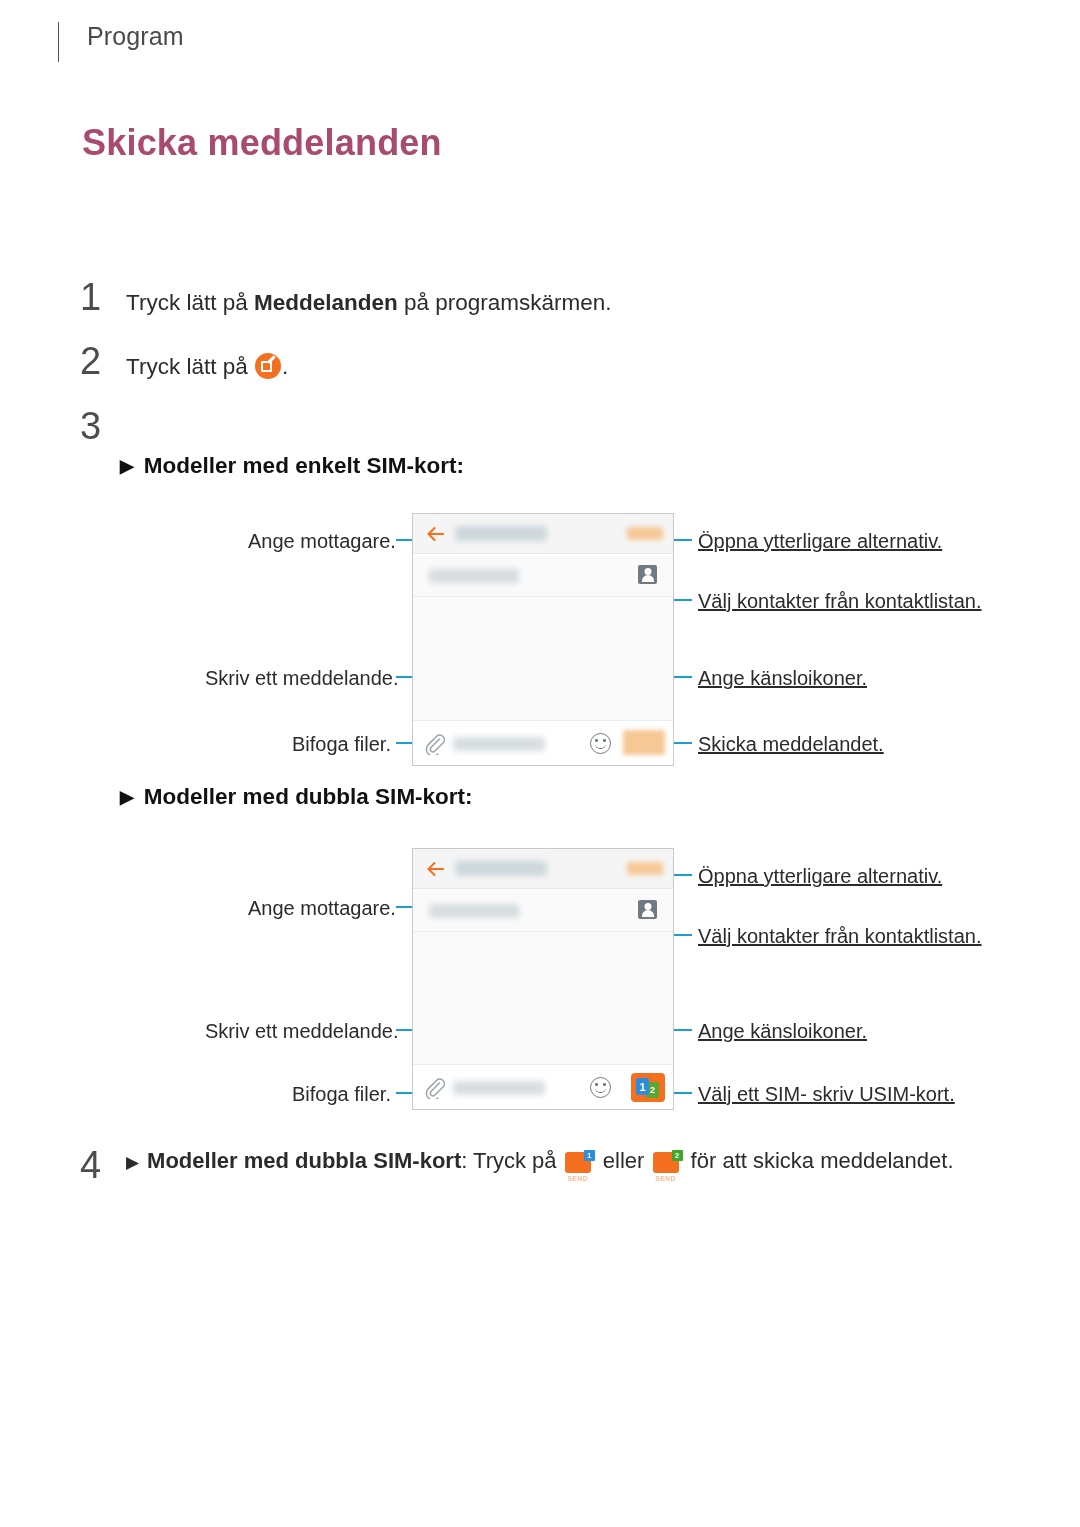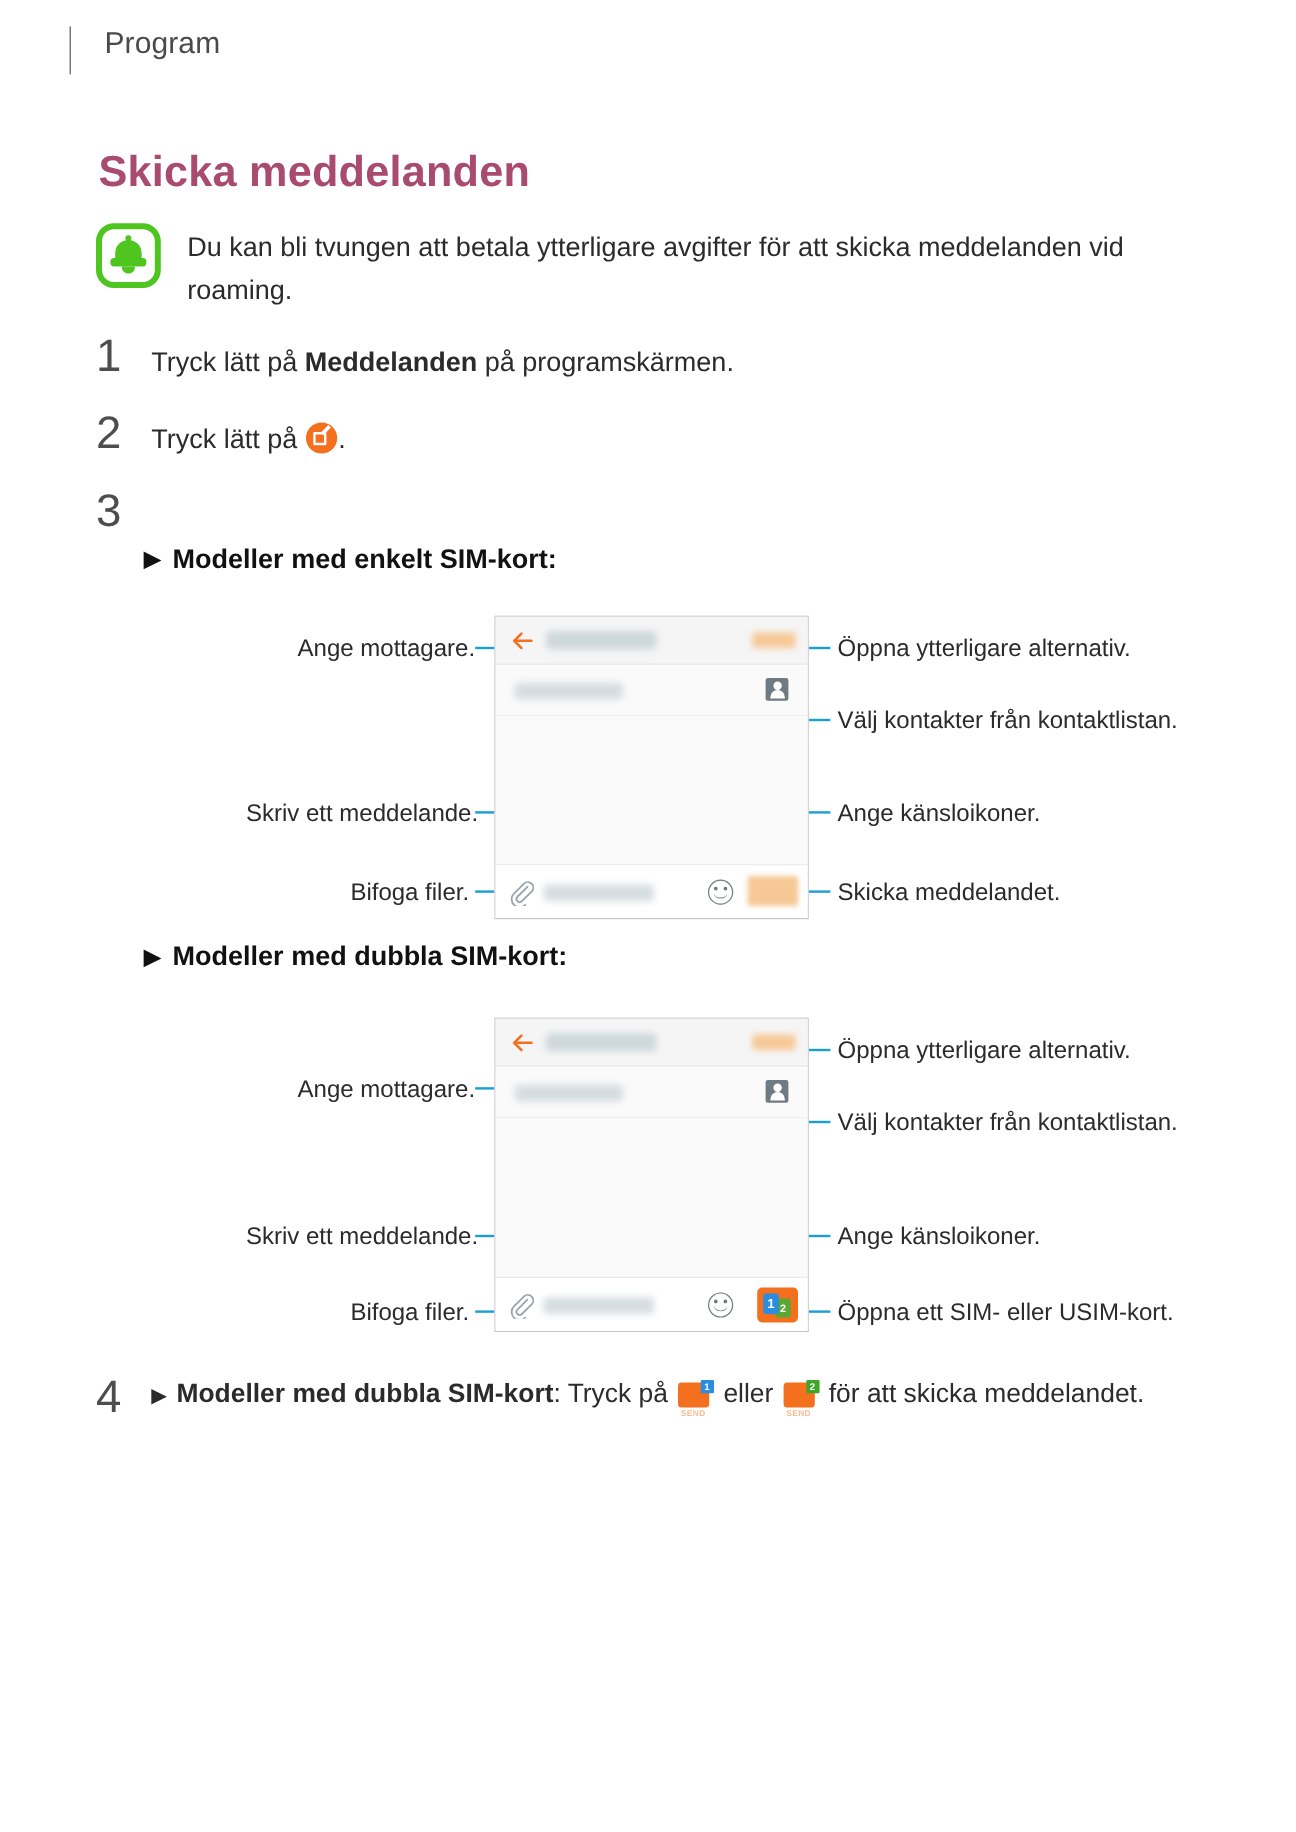--- a/index.html
+++ b/index.html
@@ -83,21 +83,21 @@
   .emoji-icon .m { position: absolute; left: 4px; right: 4px; top: 10px; height: 5px; border-bottom: 1.6px solid #6f7b82; border-radius: 0 0 8px 8px; }
   .send-btn-plain { position: absolute; right: 8px; top: 9px; width: 42px; height: 25px; background: #f6c896; border-radius: 2px; filter: blur(2.2px); }
 
   .dual-sim-btn { position: absolute; right: 8px; top: 8px; width: 34px; height: 29px; background: #f4701e; border-radius: 4px; }
   .dual-sim-btn .card { position: absolute; border-radius: 2px; display: flex; align-items: center; justify-content: center; color: #fff; font-weight: bold; font-family: "Liberation Sans", sans-serif; }
   .dual-sim-btn .card1 { left: 5px; top: 5px; width: 13px; height: 17px; background: #2b8ce0; font-size: 11px; z-index: 2; }
   .dual-sim-btn .card2 { left: 15px; top: 9px; width: 13px; height: 16px; background: #5aa832; font-size: 9px; z-index: 1; }
 
   
   .callout { position: absolute; font-size: 20px; color: #2b2b2b; white-space: nowrap; }
-  .callout.right { text-align: right; }
+  .callout.right { text-align: right; text-decoration: underline; }
   .callout.left { text-align: center; }
 
   .lead { position: absolute; background: #1a9fd4; }
   .lead.h { height: 2px; }
   .lead.v { width: 2px; }
 
   
   .step4 { position: absolute; left: 80px; top: 1140px; width: 940px; display: flex; align-items: flex-start; }
   .step4 .step-num { padding-top: 4px; }
   .step4-lines { font-size: 22px; line-height: 42px; color: #2b2b2b; }
@@ -118,29 +118,20 @@
 
 <div class="page">
 
   <div class="header">
     <div class="header-rule"></div>
     <div class="header-title">Program</div>
   </div>
 
   <div class="h1">Skicka meddelanden</div>
 
-  <div class="note">
-    <div class="bell-icon">
-      <div class="bell-stem"></div>
-      <div class="bell-body"></div>
-      <div class="bell-skirt"></div>
-      <div class="bell-clap"></div>
-    </div>
-    <div class="note-text">Du kan bli tvungen att betala ytterligare avgifter för att skicka meddelanden vid roaming.</div>
-  </div>
 
   <div class="step step1">
     <div class="step-num">1</div>
     <div class="step-text"><span>Tryck lätt på </span><b>Meddelanden</b><span> på programskärmen.</span></div>
   </div>
 
   <div class="step step2">
     <div class="step-num">2</div>
     <div class="step-text"><span>Tryck lätt på </span><span class="compose-icon"><span class="sq"></span><span class="pen"></span></span><span>.</span></div>
   </div>
@@ -238,21 +229,21 @@
 
     <div class="lead v" style="left:650px; top:78px; height:18px;"></div>
     <div class="lead h" style="left:650px; top:94px; width:42px;"></div>
     <div class="callout right" style="left:698px; top:85px;">Välj kontakter från kontaktlistan.</div>
 
     <div class="lead v" style="left:618px; top:189px; height:62px;"></div>
     <div class="lead h" style="left:618px; top:189px; width:74px;"></div>
     <div class="callout right" style="left:698px; top:180px;">Ange känsloikoner.</div>
 
     <div class="lead h" style="left:662px; top:252px; width:30px;"></div>
-    <div class="callout right" style="left:698px; top:243px;">Öppna ett SIM- eller USIM-kort.</div>
+    <div class="callout right" style="left:698px; top:243px;">Välj ett SIM- skriv USIM-kort.</div>
 
     <div class="mock mock2">
       <div class="mock-topbar">
         <div class="back-arrow">
           <svg width="17" height="16" viewBox="0 0 17 16">
               <path d="M7.5 2 L1.5 8 L7.5 14" fill="none" stroke="#f4701e" stroke-width="2.1" stroke-linecap="round" stroke-linejoin="round"></path>
               <path d="M1.8 8 H16" fill="none" stroke="#f4701e" stroke-width="2.1" stroke-linecap="round"></path>
             </svg>
         </div>
         <div class="mock-title"></div>

